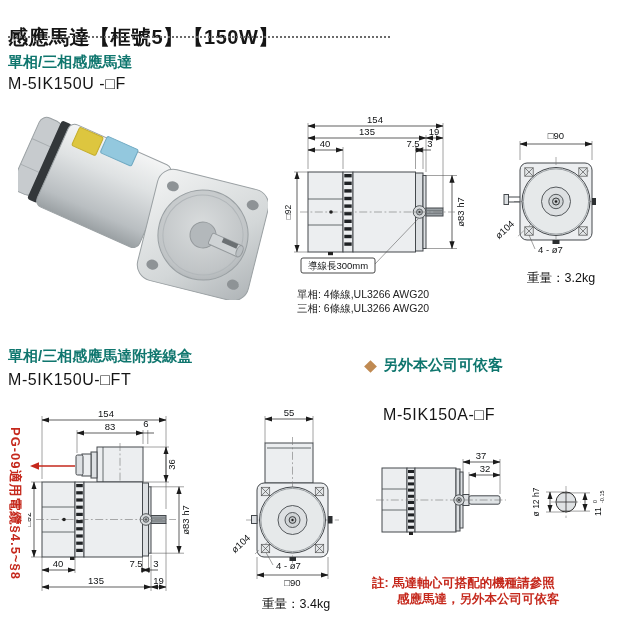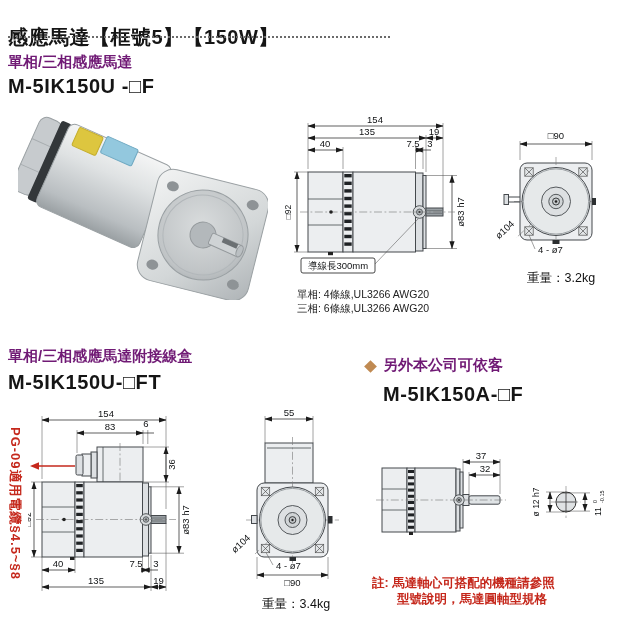--- a/index.html
+++ b/index.html
@@ -1,22 +1,22 @@
 <!DOCTYPE html>
 <html><head>
 <meta charset="utf-8">
 <style>
   html,body{margin:0;padding:0;background:#fff;}
   body{width:617px;height:623px;position:relative;overflow:hidden;
        font-family:"Liberation Sans",sans-serif;color:#151515;}
   .abs{position:absolute;}
   .title{font-size:20px;font-weight:bold;letter-spacing:0.5px;margin-top:16px;}
   .rule-dotted{border-bottom:2px dotted #6a6a6a;height:0;}
-  .h-cn{font-size:15px;font-weight:bold;color:#701a75;}
-  .model{font-size:20px;font-weight:bold;letter-spacing:0.6px;}
+  .h-cn{font-size:15px;font-weight:bold;color:#0f766e;}
+  .model{font-size:16px;font-weight:normal;letter-spacing:0.6px;}
   .wire-note{font-size:10.5px;color:#222;margin-top:12px;}
   .weight{font-size:12.5px;color:#111;}
   .red-vert{font-size:13px;font-weight:bold;letter-spacing:1px;white-space:nowrap;
             transform:rotate(90deg);transform-origin:0 0;}
   .red-note{font-size:12.5px;font-weight:bold;line-height:15.5px;white-space:nowrap;}
   .red-note .ind{padding-left:25px;}
   .diamond{width:9px;height:9px;transform:rotate(45deg);}
   svg text{font-family:"Liberation Sans",sans-serif;}
   svg .dim{font-size:9.5px;fill:#101214;}
   svg .dimS{font-size:8.5px;fill:#101214;}
@@ -336,21 +336,21 @@
   <line class="w" x1="33" y1="149.5" x2="40" y2="162"></line>
   <text class="dim" x="43" y="166">4 - ø7</text>
   <line class="d" x1="24" y1="172" x2="95" y2="172"></line>
   <text class="dim" x="59.5" y="183" text-anchor="middle">□90</text>
 </svg>
 
 <div class="abs weight" style="left:262px;top:596px;">重量：3.4kg</div>
 
 <div class="abs diamond" style="left:366px;top:362px;background:#C08A52;"></div>
 <div class="abs h-cn" style="left:383px;top:356px;">另外本公司可依客</div>
-<div class="abs model" style="left:383px;top:383px;">M-5IK150A-□F</div>
+<div class="abs model" style="left:383px;top:406px;">M-5IK150A-□F</div>
 
 <svg class="abs" style="left:372px;top:448px;" width="140" height="105" viewBox="0 0 140 105">
   <g class="w">
     <line x1="91" y1="45" x2="91" y2="11"></line>
       <line x1="128" y1="46" x2="128" y2="11"></line>
     <line x1="97" y1="46" x2="97" y2="24"></line>
   </g>
   <line class="d" x1="91" y1="14" x2="128" y2="14"></line>
   <line class="d" x1="97" y1="27" x2="128" y2="27"></line>
   <text class="dim" x="109" y="11" text-anchor="middle">37</text>
@@ -404,14 +404,14 @@
   <text class="dimS" text-anchor="middle" transform="translate(11,40) rotate(-90)">ø 12 h7</text>
   <g transform="translate(70,40) rotate(-90)">
     <text class="dimS" x="-14" y="2.5">11</text>
     <text x="-1" y="-1" font-size="5.5" fill="#101214">0</text>
     <text x="-1" y="5.5" font-size="5.5" fill="#101214">-0.15</text>
   </g>
 </svg>
 
 <div class="abs red-note" style="left:372px;top:576px;color:#C5281C;">
   <div>註: 馬達軸心可搭配的機種請參照</div>
-  <div class="ind">型號說明，馬達圓軸型規格</div>
+  <div class="ind">感應馬達，另外本公司可依客</div>
 </div>
 
 </body></html>

